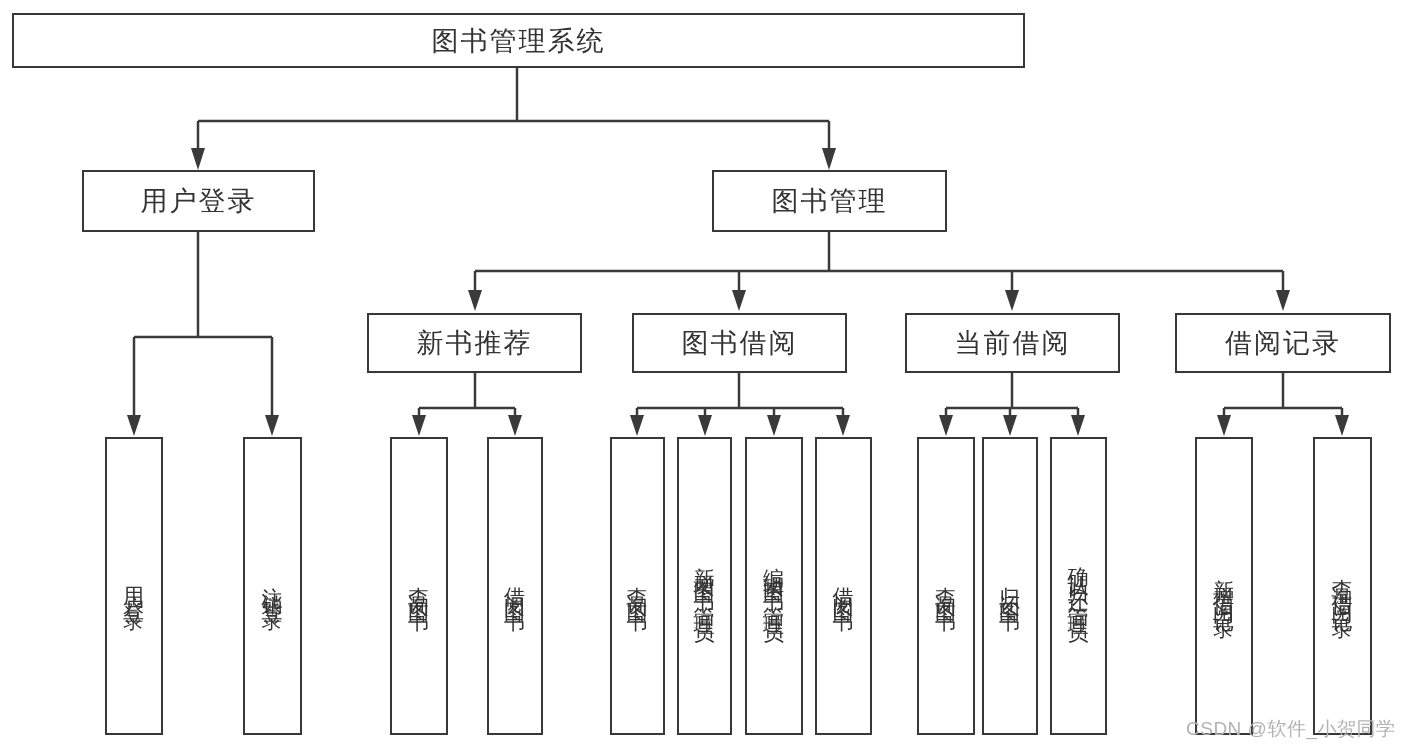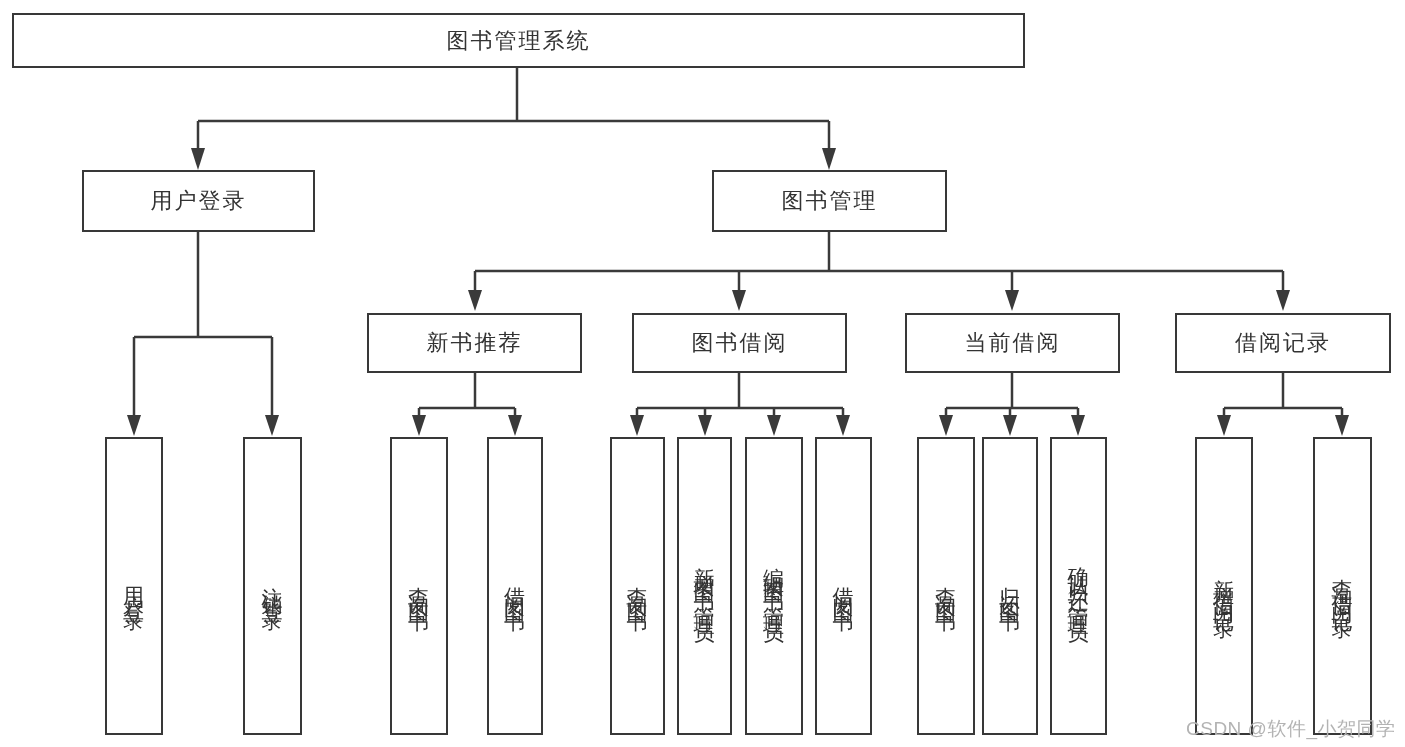--- a/index.html
+++ b/index.html
@@ -25,21 +25,21 @@
     position: absolute;
     box-sizing: border-box;
     border: 2.5px solid #383838;
     background: #ffffff;
     display: flex;
     align-items: center;
     justify-content: center;
     color: #333333;
   }
   .node.h {
-    font-size: 22px;
+    font-size: 27px;
     letter-spacing: 2px;
     white-space: nowrap;
   }
   .node.v {
     top: 437px;
     height: 298px;
     font-size: 21px;
   }
   .node.v .vtext {
     writing-mode: vertical-rl;

